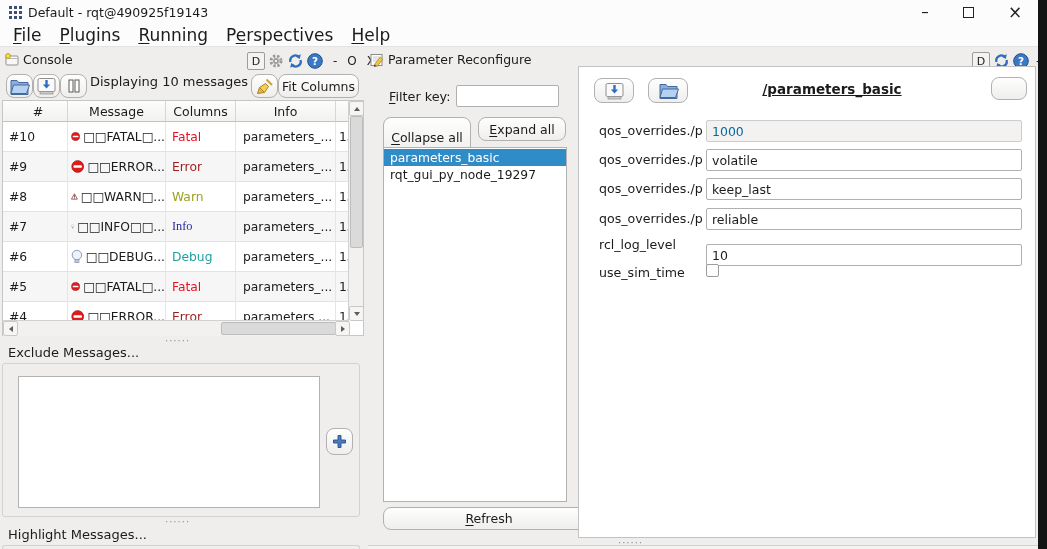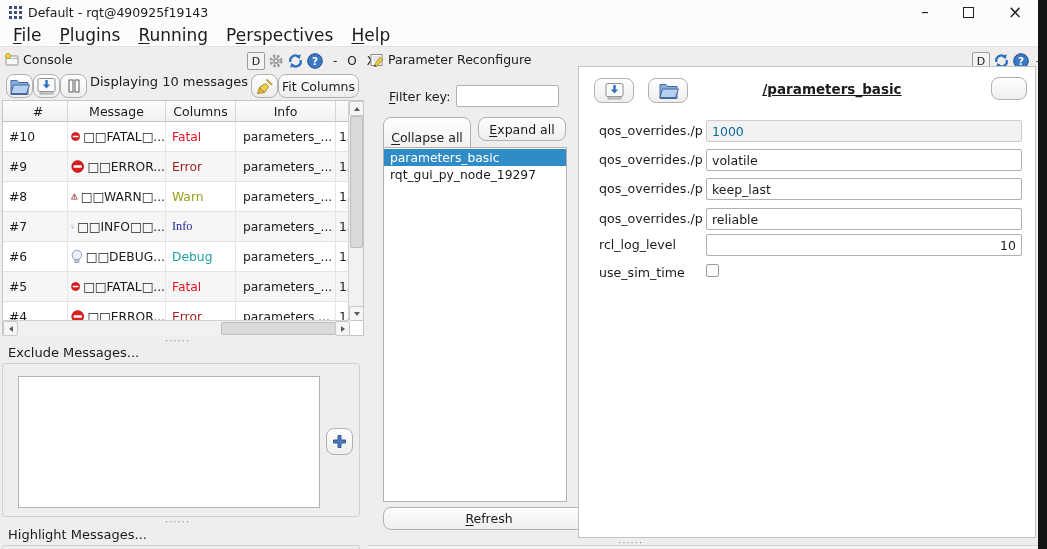--- a/index.html
+++ b/index.html
@@ -390,21 +390,21 @@
   <div class="param-label" style="top:85px">qos_overrides./pa</div>
   <input class="param-input txt" style="top: 82px;" value="volatile">
 
   <div class="param-label" style="top:114px">qos_overrides./pa</div>
   <input class="param-input txt" style="top: 111px;" value="keep_last">
 
   <div class="param-label" style="top:144px">qos_overrides./pa</div>
   <input class="param-input txt" style="top: 141px;" value="reliable">
 
   <div class="param-label" style="top:170px">rcl_log_level</div>
-  <input class="param-input txt" style="top: 167px; text-align: right;" value="10">
+  <input class="param-input txt" style="top: 177px;" value="10">
 
   <div class="param-label" style="top:198px">use_sim_time</div>
   <span class="cb abs" style="left:127px;top:197px"></span>
 </div>
 
 <div class="abs dots" style="left:618px;top:540px">······</div>
 <div class="abs" style="left:368px;top:545px;width:670px;height:4px;background:#f4f3f1;border-top:1px solid #cfcfcd"></div>
 
 <div class="abs blackstrip"></div>
 

